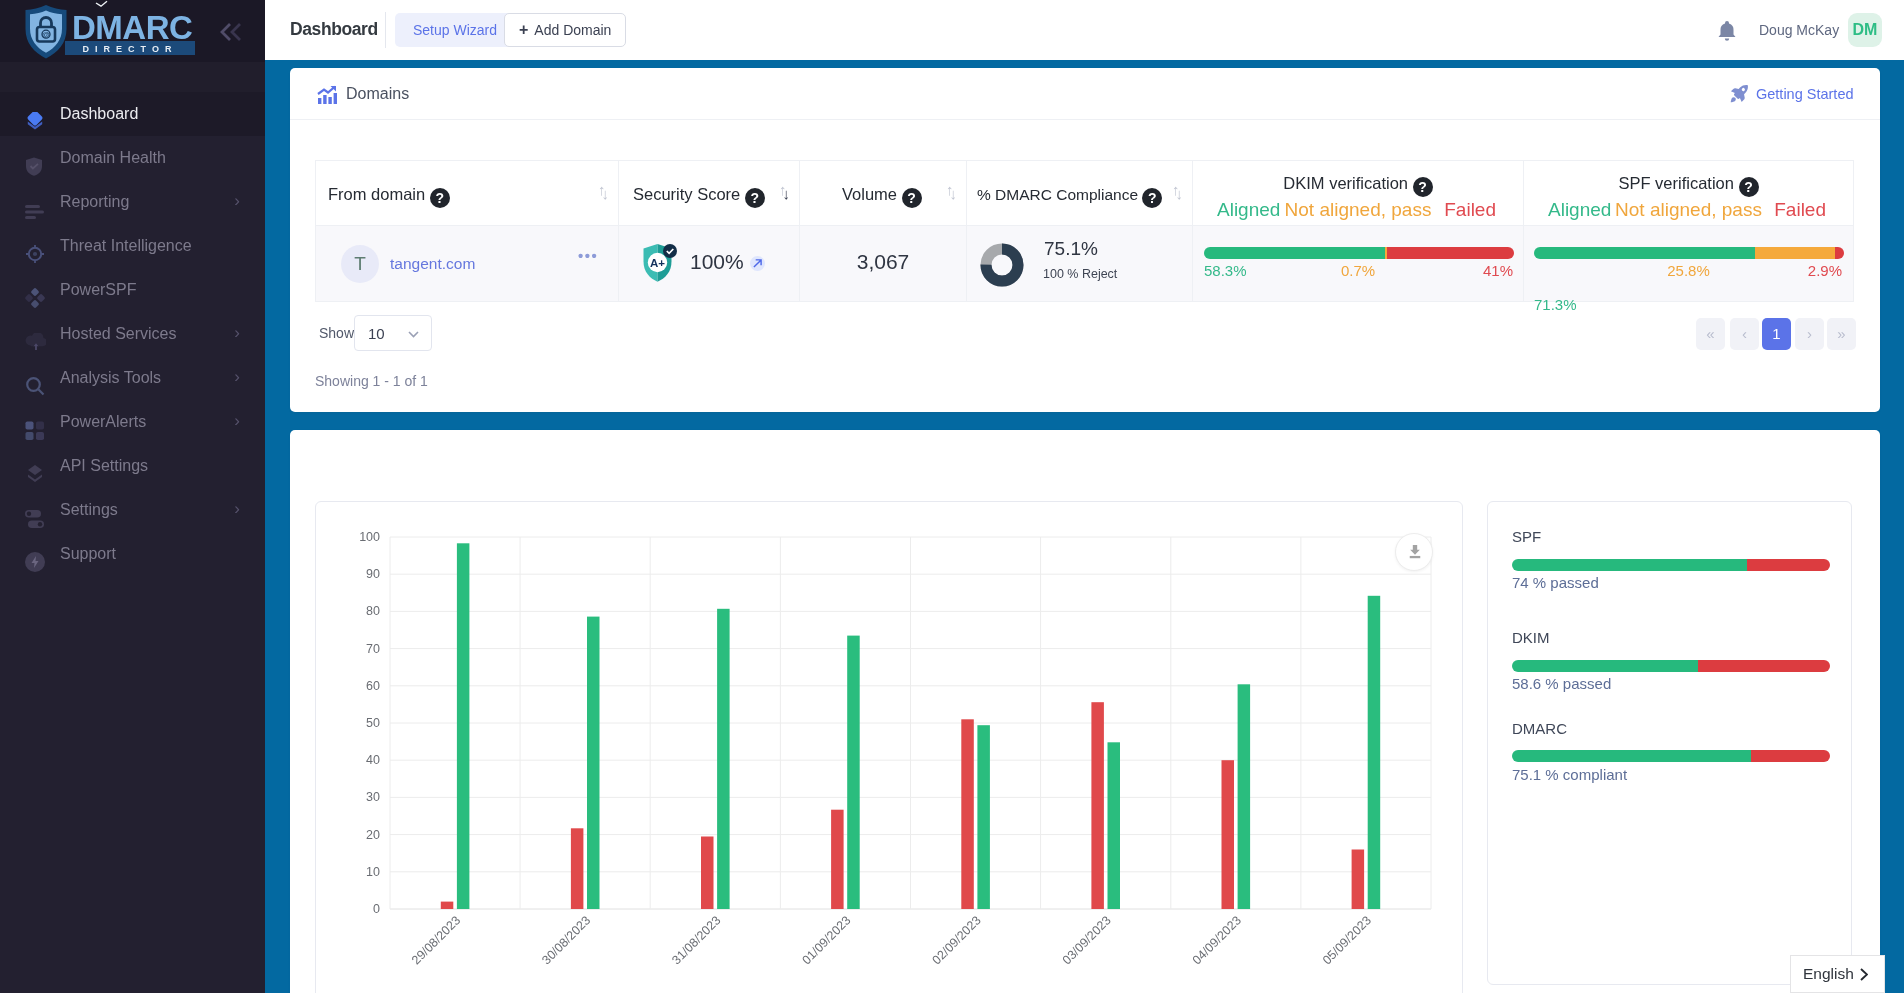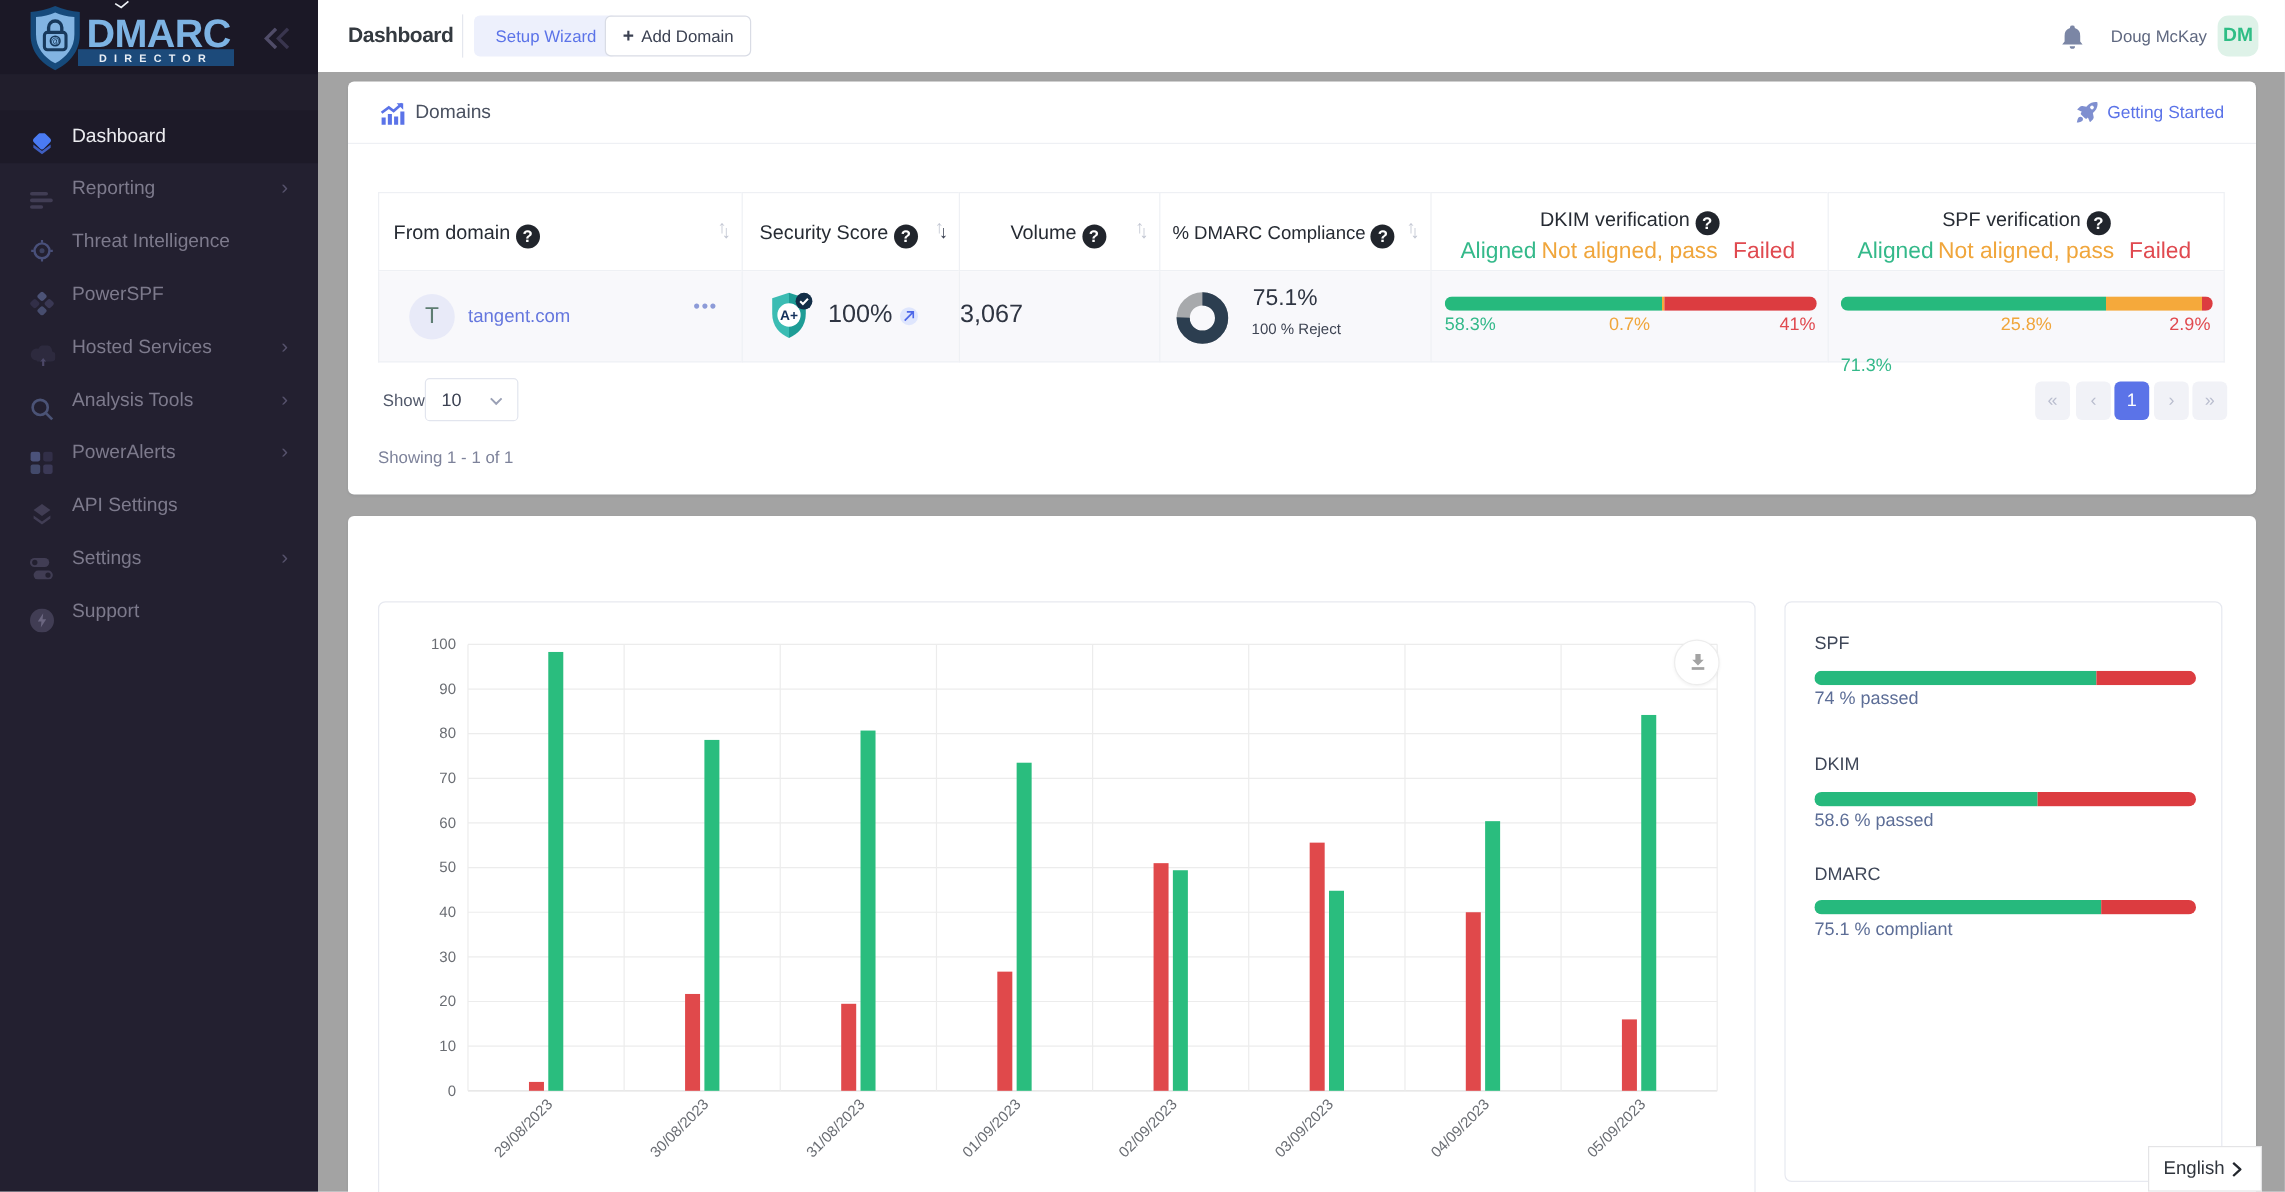--- a/index.html
+++ b/index.html
@@ -7,21 +7,21 @@
 .sidebar { position:absolute; left:0; top:0; width:265px; height:993px; background:#232030; z-index:5; }
 .logoarea { position:absolute; left:0; top:0; width:265px; height:62px; background:#1b1826; }
 .gapstrip { position:absolute; left:0; top:62px; width:265px; height:30px; background:#211e2c; }
 .menu { position:absolute; top:92px; left:0; width:265px; }
 .mitem { position:relative; height:44px; line-height:44px; color:#7d7a8c; font-size:16px; }
 .mitem.active { background:#1d1a28; color:#ececf0; }
 .mitem .lbl { position:absolute; left:60px; top:0; }
 .mitem .ic { position:absolute; left:25px; top:13px; width:18px; height:18px; }
 .mitem .chev { position:absolute; right:25px; top:-1px; color:#56526c; font-size:17px; }
 .topbar { position:absolute; left:265px; top:0; width:1639px; height:60px; background:#fff; z-index:4; }
-.content { position:absolute; left:265px; top:60px; width:1639px; height:933px; background:#a3a3a3; }
+.content { position:absolute; left:265px; top:60px; width:1639px; height:933px; background:#0369a1; }
 .card { position:absolute; background:#fff; border-radius:5px; box-shadow:0 1px 2px rgba(56,65,74,0.1); }
 .c1 { left:25px; top:8px; width:1590px; height:344px; }
 .c2 { left:25px; top:370px; width:1590px; height:620px; }
 .cardhead { position:absolute; left:0; top:0; width:100%; height:52px; border-bottom:1px solid #eef0f4; }
 h1.pagetitle { position:absolute; left:25px; top:19px; font-size:17.5px; font-weight:bold; color:#343a40; letter-spacing:-0.4px; }
 .tbl { position:absolute; left:0; top:0; width:100%; }
 .th { position:absolute; top:92px; height:66px; border-top:1px solid #eef0f4; border-bottom:1px solid #eef0f4; border-left:1px solid #eef0f4; background:#fff; }
 .thtxt { font-size:16.5px; color:#262b33; }
 .q { display:inline-block; width:20px; height:20px; border-radius:50%; background:#21252c; color:#fff; font-size:14px; font-weight:bold; text-align:center; line-height:20px; vertical-align:-3px; }
 .sort { position:absolute; right:9px; top:22px; font-size:15px; color:#c2c6d2; }
@@ -68,20 +68,27 @@
   <div class="gapstrip"></div>
   <div class="menu">
     <div class="mitem active">
         <span class="ic"><svg width="20" height="20" viewBox="0 0 20 20">
             <rect x="4.1" y="0.1" width="11.8" height="11.8" rx="2.4" transform="rotate(45 10 6)" fill="#4a7bf3"></rect>
             <path d="M2.8 9.5 L10 14.8 L17.2 9.5 L17.2 12.2 L10 17.5 L2.8 12.2 Z" fill="#3f5ec0"></path>
           </svg></span>
         <span class="lbl">Dashboard</span>
       </div>
     <div class="mitem">
+        <span class="ic"><svg width="18" height="19" viewBox="0 0 18 19">
+            <path d="M9 0.5 L17 3 L17 9 C17 14.5 13.5 17.5 9 18.8 C4.5 17.5 1 14.5 1 9 L1 3 Z" fill="#413d54"></path>
+            <path d="M5.5 9 l2.4 2.4 L13 6.8" stroke="#565169" stroke-width="1.8" fill="none"></path>
+          </svg></span>
+        <span class="lbl">Domain Health</span>
+      </div>
+    <div class="mitem">
         <span class="ic"><svg width="20" height="16" viewBox="0 0 20 16">
             <rect x="0" y="1" width="15" height="3" rx="1.5" fill="#413d54"></rect>
             <rect x="0" y="6.5" width="19" height="3" rx="1.5" fill="#413d54"></rect>
             <rect x="0" y="12" width="11" height="3" rx="1.5" fill="#413d54"></rect>
           </svg></span>
         <span class="lbl">Reporting</span>
         <span class="chev">›</span>
       </div>
     <div class="mitem">
         <span class="ic"><svg width="20" height="20" viewBox="0 0 20 20">
@@ -231,21 +238,21 @@
           <path d="M26.8 8 l2.3 2.3 L33.3 6" stroke="#fff" stroke-width="1.7" fill="none"></path>
         </svg>
         <span style="position:absolute;left:71px;top:24px;font-size:21px;color:#2f3542;">100%</span>
         <span style="position:absolute;left:131px;top:30px;width:15px;height:15px;border-radius:50%;background:#dfe6fd;">
             <svg width="9" height="9" viewBox="0 0 10 10" style="position:absolute;left:3px;top:3px;">
               <path d="M1 9 L9 1 M3 1 H9 V7" stroke="#4e68e8" stroke-width="1.6" fill="none"></path>
             </svg>
           </span>
       </div>
       <div class="td" style="left:509px;width:167px;">
-          <span style="position:absolute;left:0;width:100%;text-align:left;top:24px;font-size:21px;color:#2f3542;">3,067</span>
+          <span style="position:absolute;left:0;width:100%;text-align:center;top:24px;font-size:21px;color:#2f3542;">3,067</span>
         </div>
       <div class="td" style="left:676px;width:226px;">
         <svg width="44" height="44" viewBox="0 0 44 44" style="position:absolute;left:13px;top:17px;">
           <circle cx="22" cy="22" r="16" fill="none" stroke="#a7a9ac" stroke-width="11"></circle>
           <circle cx="22" cy="22" r="16" fill="none" stroke="#2c3e50" stroke-width="11" stroke-dasharray="75.4 100.5" transform="rotate(-90 22 22)"></circle>
         </svg>
         <span style="position:absolute;left:77px;top:12px;font-size:19px;color:#2f3542;">75.1%</span>
         <span style="position:absolute;left:76px;top:41px;font-size:12.5px;color:#3e4453;">100 % Reject</span>
       </div>
       <div class="td" style="left:902px;width:331px;">

